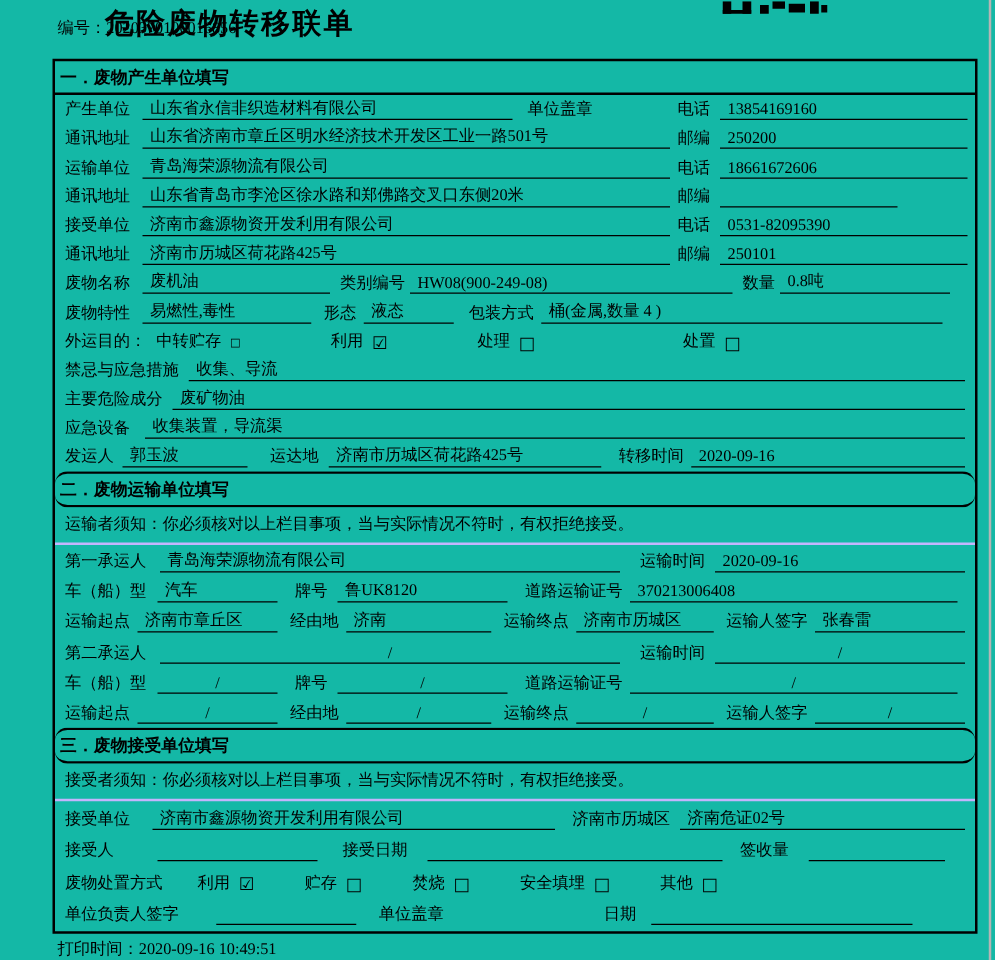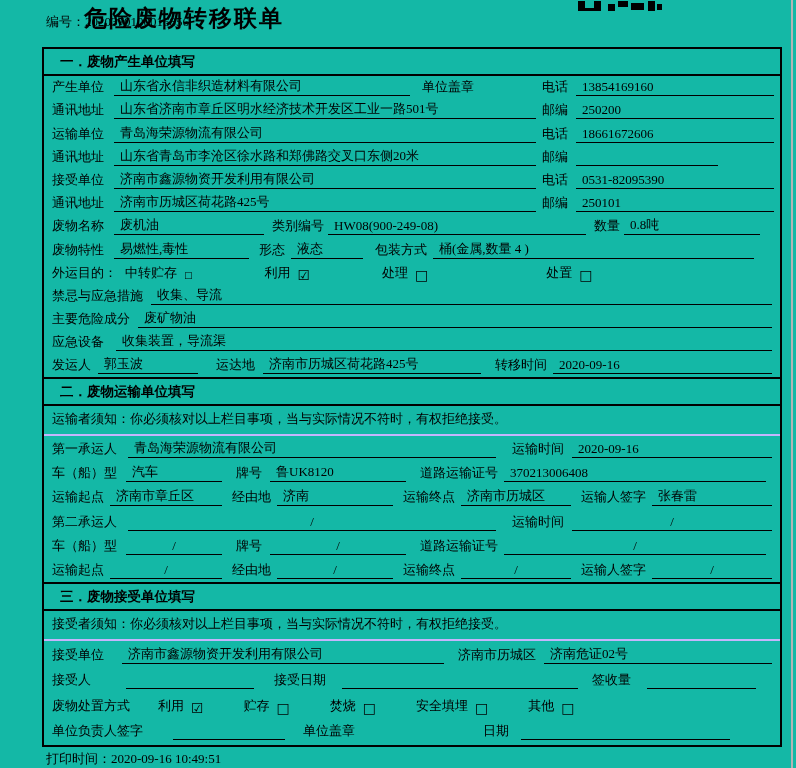--- a/index.html
+++ b/index.html
@@ -7,22 +7,22 @@
         font-family:"Liberation Serif","DejaVu Serif",serif;font-size:13px;overflow:hidden;}
   .edge-line{position:absolute;top:0;right:3px;width:2px;height:768px;background:#b5b5b5;}
   .hdr-serial{position:absolute;left:46px;top:13px;white-space:nowrap;}
   .hdr-title{position:absolute;top:3px;left:84px;width:712px;
              font-family:"Liberation Sans","DejaVu Sans",sans-serif;font-weight:bold;
              font-size:23px;letter-spacing:2px;}
   .qr{position:absolute;left:578px;top:0;}
   .form-table{position:absolute;left:42px;top:47px;width:740px;height:700px;
               border:2px solid #000;box-sizing:border-box;display:flex;flex-direction:column;}
   .sec-h{font-family:"Liberation Sans","DejaVu Sans",sans-serif;font-weight:bold;font-size:13.5px;
-         padding:4px 16px 3px;border-bottom:2px solid #000;flex:none;}
-  .sec-h.mid{border-top:2px solid #000;}
+         padding:4px 4px 3px;border-bottom:2px solid #000;flex:none;}
+  .sec-h.mid{border-top:2px solid #000;border-radius:10px;}
   .notice{padding:4px 8px 6px;border-bottom:2px solid #c4b5fd;flex:none;}
   .row{display:flex;align-items:flex-end;height:23.2px;box-sizing:border-box;
        padding:0 6px 3px 8px;flex:none;}
   .row.h24{height:24.3px;}
   .row.h25{height:25.5px;}
   .lbl{flex:none;white-space:nowrap;}
   .u{border-bottom:1.4px solid #000;white-space:nowrap;padding:0 2px 0 6px;
      box-sizing:border-box;min-height:15px;}
   .u.c{text-align:center;padding:0;}
   .grow{flex:1 1 auto;}

